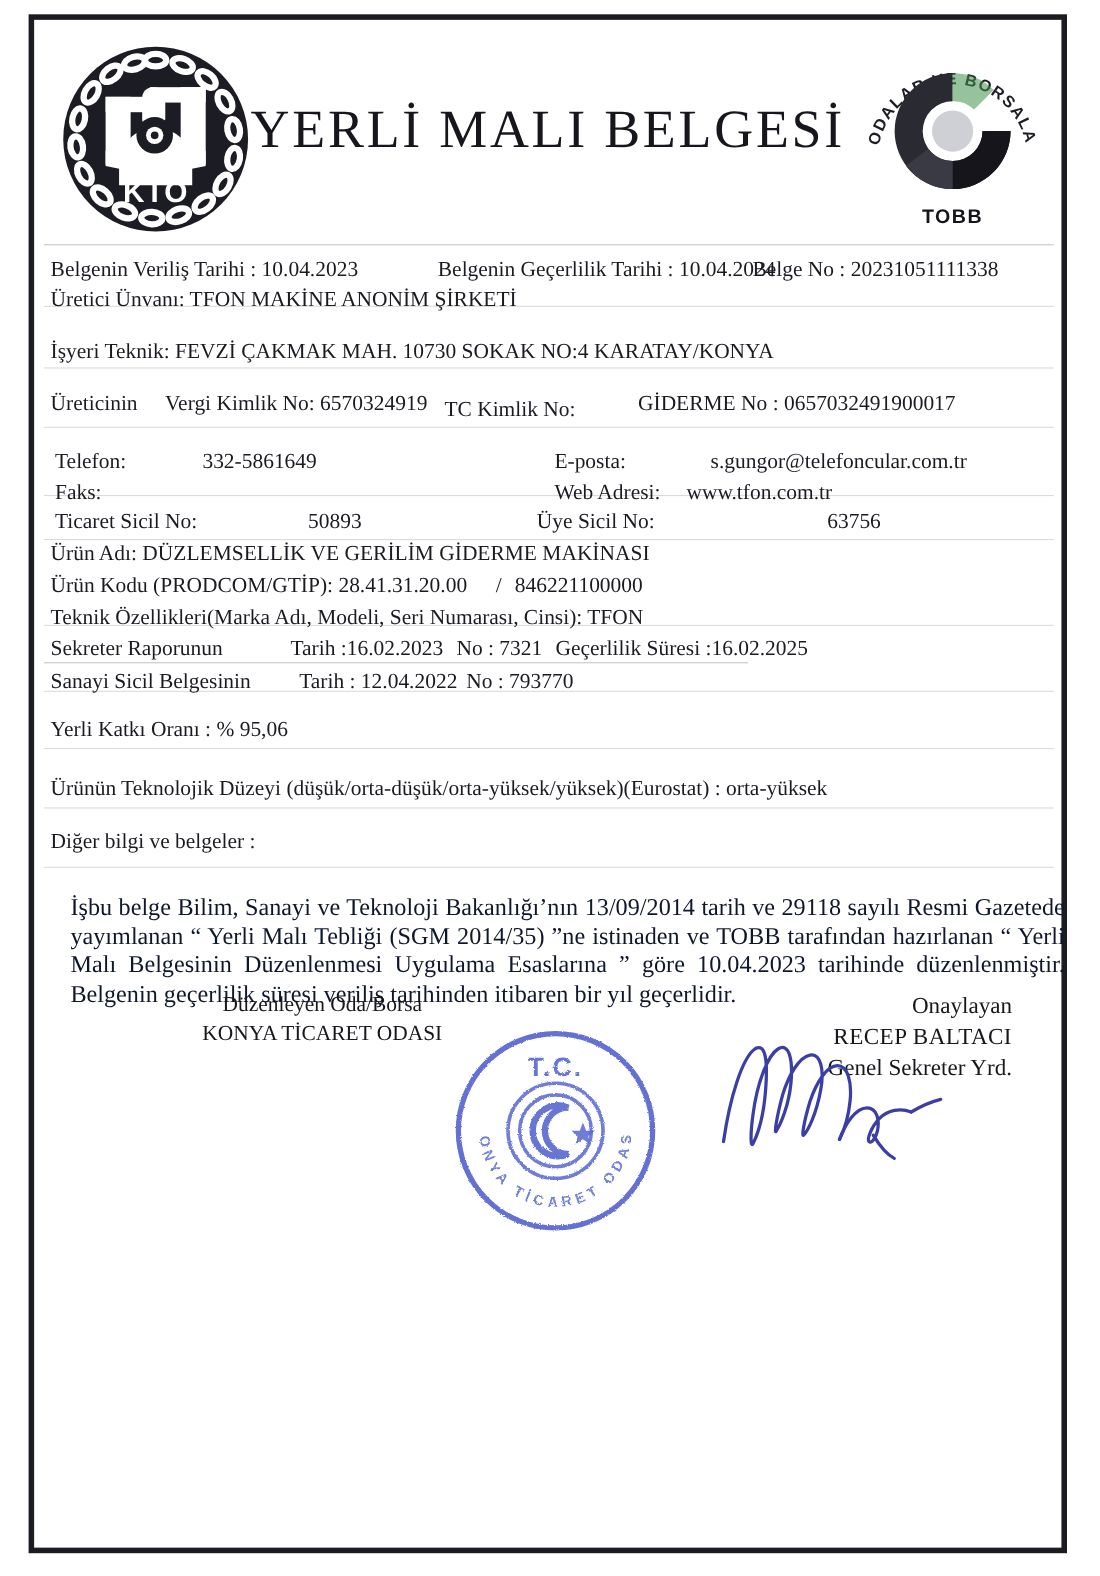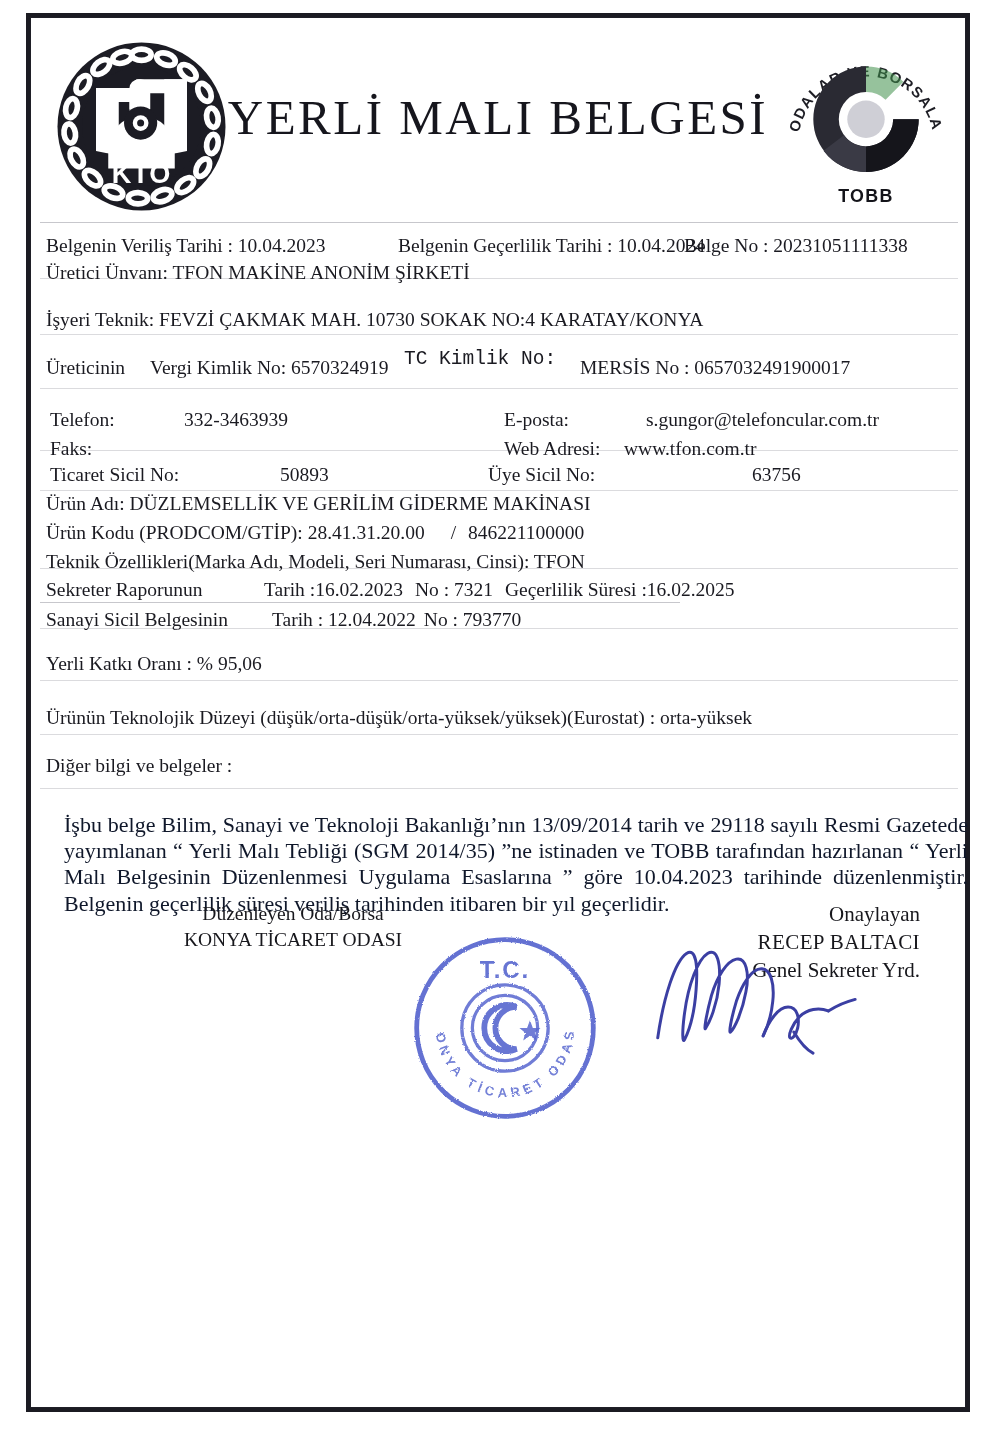--- a/index.html
+++ b/index.html
@@ -262,31 +262,31 @@
     <div class="row" style="left:14px; top:88px;">
       <span class="lbl">İşyeri Teknik: </span><span class="val">FEVZİ ÇAKMAK MAH. 10730 SOKAK NO:4  KARATAY/KONYA</span>
     </div>
 
     <div class="row" style="left:14px; top:136px;">
       <span class="lbl">Üreticinin</span>
     </div>
     <div class="row" style="left:118px; top:136px;">
       <span class="lbl">Vergi Kimlik No: </span><span class="val">6570324919</span>
     </div>
-    <div class="row" style="left:372px; top:128px;font-family:Liberation Mono, monospace;">
+    <div class="row" style="left:372px; top:141px;">
       <span class="lbl">TC Kimlik No:</span>
     </div>
     <div class="row" style="left:548px; top:136px;">
-      <span class="lbl">MERSİS No : </span><span class="val">0657032491900017</span>
+      <span class="lbl">GİDERME No : </span><span class="val">0657032491900017</span>
     </div>
 
     <div class="row" style="left:18px; top:188px;">
       <span>Telefon:</span>
     </div>
-    <div class="row" style="left:152px; top:188px;">332-3463939</div>
+    <div class="row" style="left:152px; top:188px;">332-5861649</div>
 
     <div class="row" style="left:18px; top:217px;">
       <span>Faks:</span>
     </div>
     <div class="row" style="left:152px; top:217px;"></div>
 
     <div class="row" style="left:472px; top:188px;">
       <span>E-posta:</span>
     </div>
     <div class="row" style="left:614px; top:188px;">s.gungor@telefoncular.com.tr</div>

